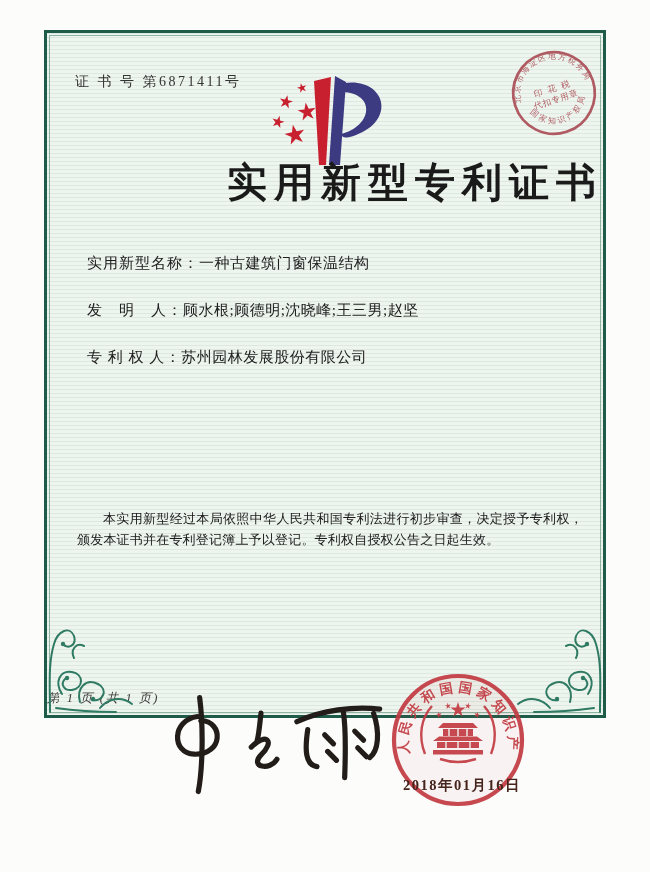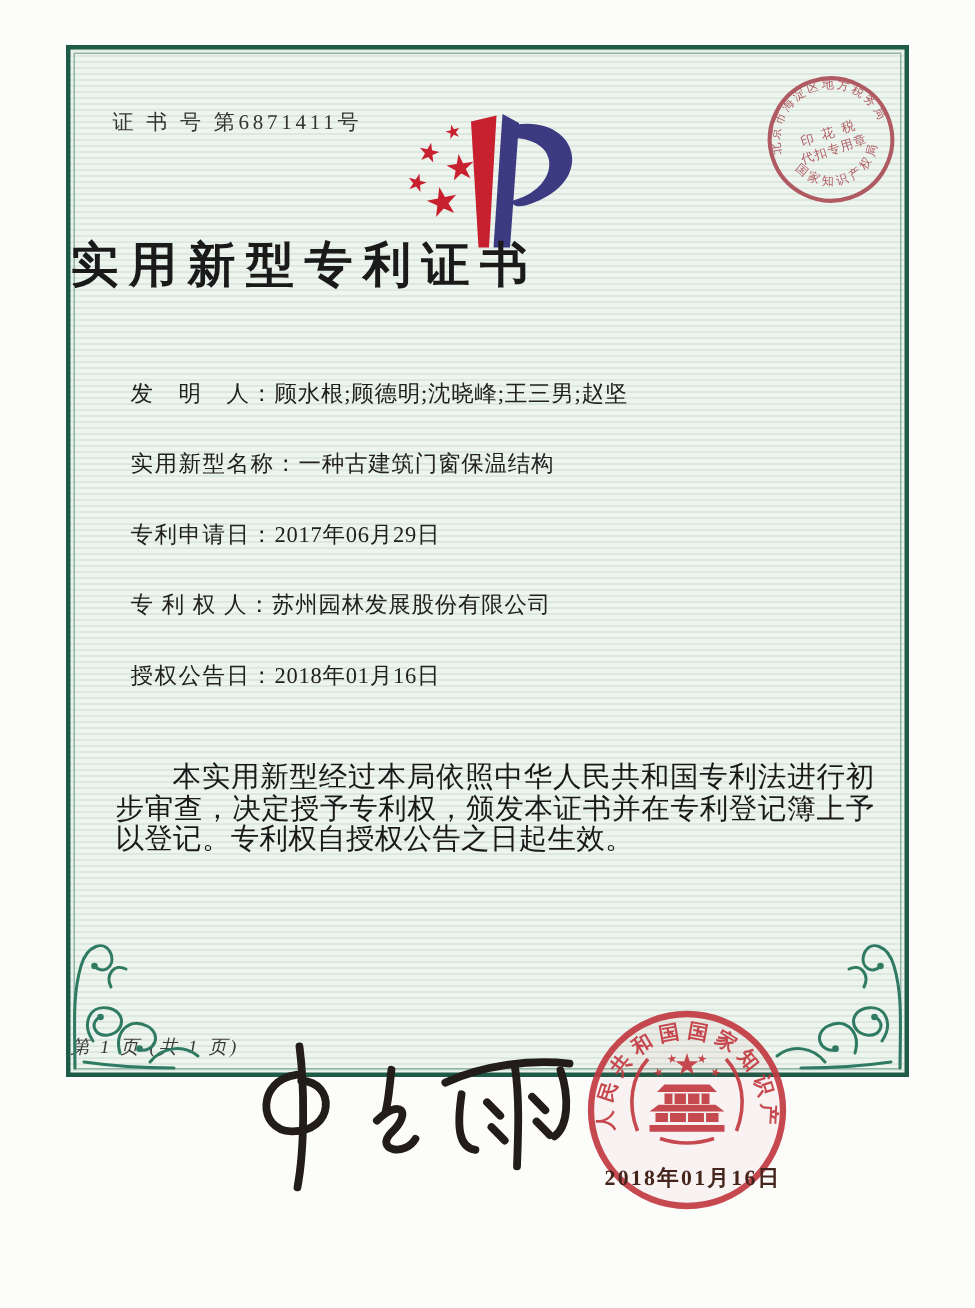--- a/index.html
+++ b/index.html
@@ -27,30 +27,30 @@
     position:absolute; left:44px; top:30px; width:562px; height:688px;
     border:3px solid var(--border-green);
     background-color:var(--paper);
     background-image:repeating-linear-gradient(180deg,var(--stripe) 0px,var(--stripe) 1px,transparent 1px,transparent 4px);
   }
   .cert-inner{position:absolute; inset:2px; border:1px solid var(--inner-line); pointer-events:none;}
   .cert-no{position:absolute; left:28px; top:40px; font-size:14px; letter-spacing:2.5px; color:#333;}
   .logo{position:absolute; left:205px; top:42px; width:150px; height:96px;}
   .tax-stamp{position:absolute; left:459px; top:12px; width:96px; height:96px; transform:rotate(-18deg); opacity:.88;}
   .title{
-    position:absolute; left:0; top:122px; width:100%; text-align:left;
-    font-size:32px; font-weight:700; letter-spacing:7px; color:#1a1a1a;
+    position:absolute; left:0; top:122px; width:100%; text-align:right;
+    font-size:40px; font-weight:700; letter-spacing:7px; color:#1a1a1a;
   }
   .fields{position:absolute; left:40px; top:220px; display:flex; flex-direction:column; gap:26px; font-size:15px; line-height:21px;}
   .field-row{white-space:nowrap; color:#202020;}
   .field-label{letter-spacing:1px;}
   .field-value{letter-spacing:.5px;}
   .body-text{
     position:absolute; left:30px; top:476px; width:506px;
-    font-size:19px; line-height:20.5px; text-align:justify; color:#191919;
+    font-size:13px; line-height:20.5px; text-align:justify; color:#191919;
   }
   .body-text p{text-indent:2em; letter-spacing:.2px;}
   .signer{position:absolute; left:36px; top:682px; font-size:15px; line-height:30px; letter-spacing:2px; font-family:"Liberation Sans","DejaVu Sans",sans-serif; color:#222;}
   .signature{position:absolute; left:105px; top:650px; width:250px; height:115px; transform:rotate(-3deg);}
   .seal{position:absolute; left:336px; top:632px; width:150px; height:150px; opacity:.92;}
   .seal-date{
     position:absolute; left:330px; top:743px; width:170px; text-align:center;
     font-size:14.5px; font-weight:700; letter-spacing:1.5px; color:#45241c; z-index:4;
   }
   .footer{position:absolute; left:0; bottom:8px; width:100%; text-align:left; font-size:12.5px; letter-spacing:2px; color:#3a3a3a;font-style:italic;}
@@ -98,25 +98,23 @@
     <text x="0" y="-2" text-anchor="middle" font-size="11" fill="#a84750" letter-spacing="2">印 花 税</text>
     <text x="0" y="12" text-anchor="middle" font-size="10.5" fill="#a84750" letter-spacing="1">代扣专用章</text>
     <text font-size="10" fill="#a84750" letter-spacing="3">
       <textPath href="#taxArcBottom" startOffset="50%" text-anchor="middle">国家知识产权局</textPath>
     </text>
   </svg>
 
   <div class="title">实用新型专利证书</div>
 
   <div class="fields">
+    <div class="field-row"><span class="field-label">实用新型名称：</span><span class="field-value">一种古建筑门窗保温结构</span></div>
     <div class="field-row"><span class="field-label">发　明　人：</span><span class="field-value">顾水根;顾德明;沈晓峰;王三男;赵坚</span></div>
-    <div class="field-row"><span class="field-label">实用新型名称：</span><span class="field-value">一种古建筑门窗保温结构</span></div>
-    <div class="field-row"><span class="field-label">专利申请日：</span><span class="field-value">2017年06月29日</span></div>
     <div class="field-row"><span class="field-label">专 利 权 人：</span><span class="field-value">苏州园林发展股份有限公司</span></div>
-    <div class="field-row"><span class="field-label">授权公告日：</span><span class="field-value">2018年01月16日</span></div>
   </div>
 
   <div class="body-text">
     <p>本实用新型经过本局依照中华人民共和国专利法进行初步审查，决定授予专利权，颁发本证书并在专利登记簿上予以登记。专利权自授权公告之日起生效。</p>
   </div>
 
 
   <svg class="signature" viewBox="0 0 240 110">
     <g fill="none" stroke="#221d19" stroke-width="5" stroke-linecap="round" stroke-linejoin="round">
       <path d="M45,28 C20,30 18,62 40,64 C68,66 70,34 48,32"></path>

